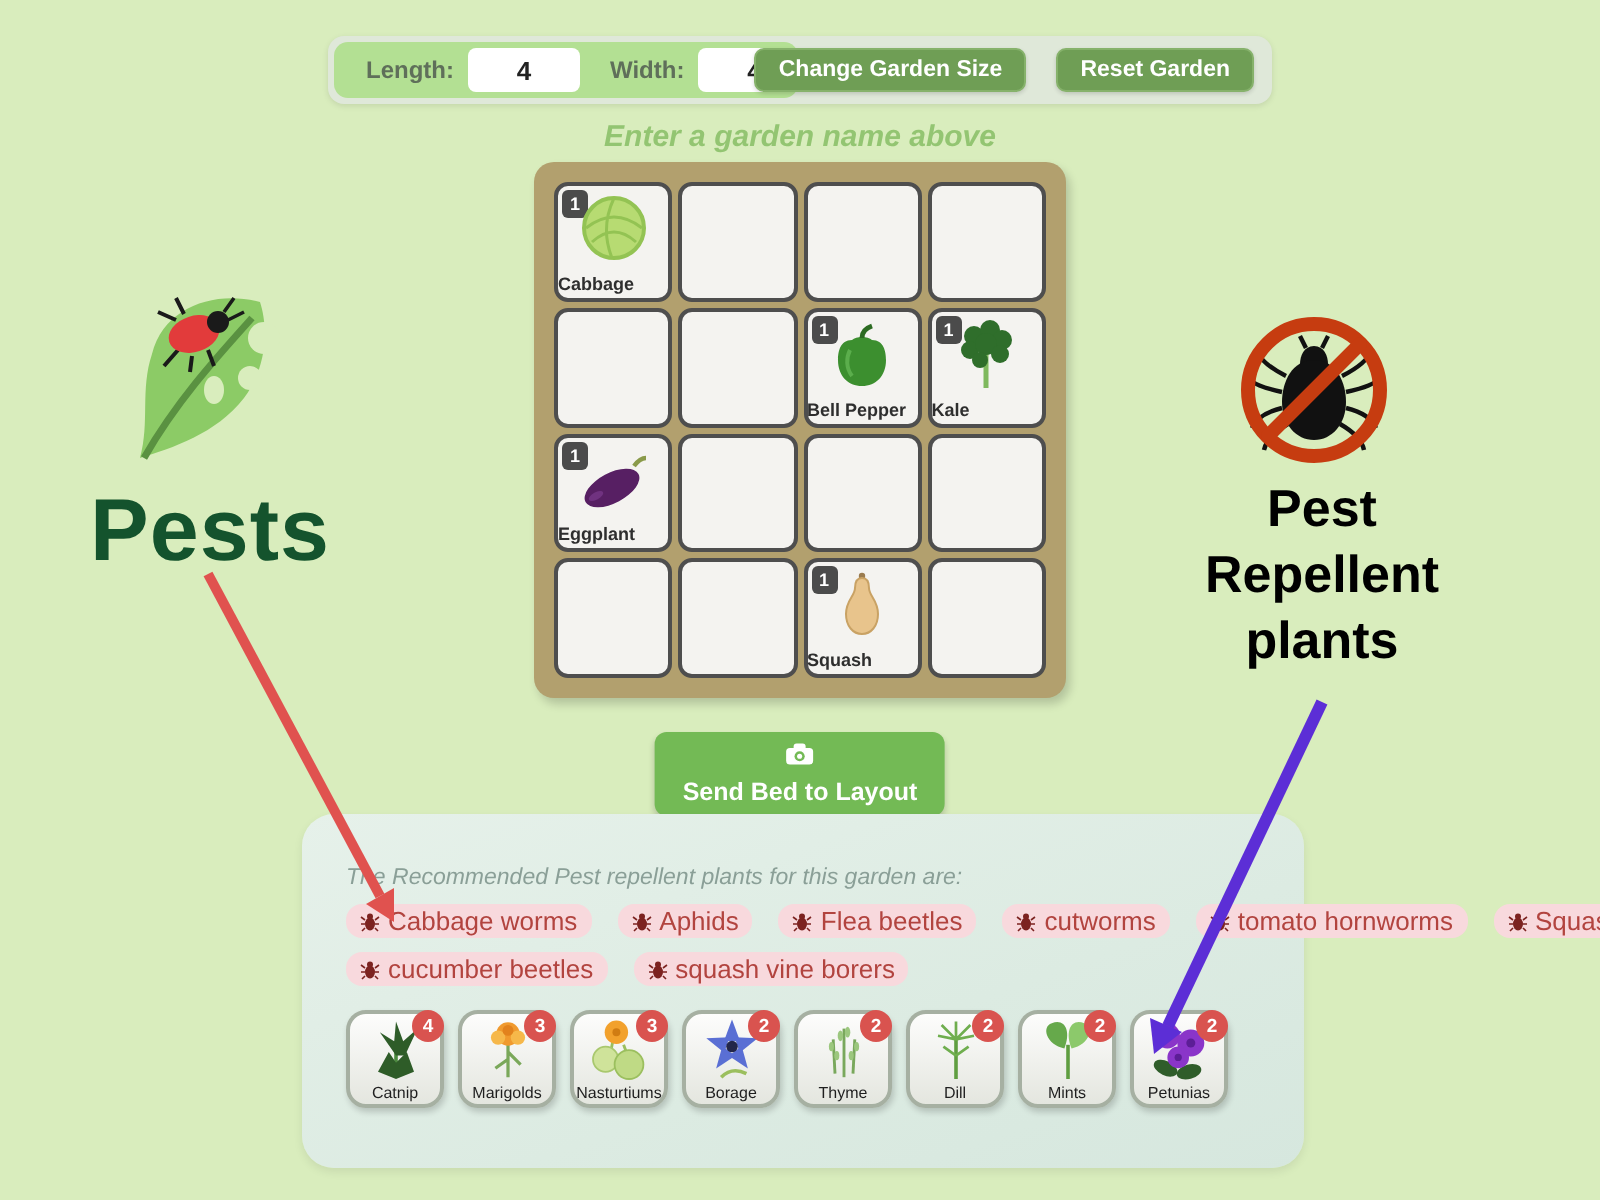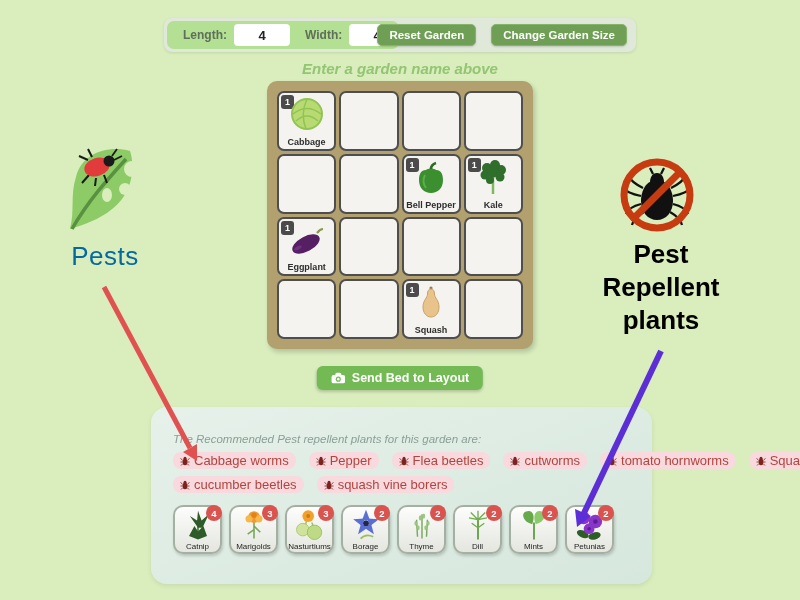--- a/index.html
+++ b/index.html
@@ -25,28 +25,28 @@
   
   .grid-frame{position:absolute;left:267px;top:81px;width:266px;height:268px;background:#b2a06e;
     border-radius:10px;padding:10px;box-sizing:border-box;display:grid;
     grid-template-columns:repeat(4,1fr);grid-template-rows:repeat(4,1fr);gap:3px;
     box-shadow:2px 3px 5px rgba(0,0,0,.18);}
   .cell{position:relative;background:#f4f3f0;border:2px solid #4e4e4e;border-radius:7px;}
   .cell-badge{position:absolute;top:2px;left:2px;width:13px;height:14px;background:#4b4b4b;
     border-radius:3px;color:#fff;font-size:9px;font-weight:bold;display:flex;align-items:center;justify-content:center;}
   .cell-icon{position:absolute;top:2px;left:50%;transform:translateX(-50%);width:40px;height:40px;}
   .cell-icon svg{width:40px;height:40px;display:block;}
-  .cell-label{position:absolute;bottom:2px;left:0;width:100%;text-align:center;
+  .cell-label{position:absolute;bottom:2px;left:0;width:100%;
     font-size:9px;font-weight:bold;color:#2e2e2e;}
 
   
   .send-btn{position:absolute;left:50%;top:366px;transform:translateX(-50%);
     background:#73ba55;border:none;border-radius:6px;color:#fff;font-weight:bold;font-size:12.5px;
     padding:5px 14px;display:flex;align-items:center;gap:6px;cursor:pointer;
-    font-family:"Liberation Sans",sans-serif;box-shadow:0 2px 3px rgba(0,0,0,.18);}
+    font-family:"Liberation Sans",sans-serif;box-shadow:0 2px 3px rgba(0,0,0,.18);flex-direction:column;}
   .send-btn svg{width:15px;height:12px;display:block;}
 
   
   .panel{position:absolute;left:151px;top:407px;width:501px;height:177px;
     background:linear-gradient(160deg,#e6f1ea 0%,#dcebe2 60%,#d6e7de 100%);
     border-radius:16px;box-shadow:0 2px 5px rgba(0,0,0,.08);box-sizing:border-box;
     padding:16px 16px 0 22px;}
   .panel-intro{font-size:11.5px;font-style:italic;color:#8a9f97;margin-top:10px;}
   .pests-heading{font-size:12.5px;font-weight:bold;color:#594537;margin-top:16px;}
   .pest-rows{margin-top:7px;}
@@ -61,41 +61,41 @@
     background:#d9534f;color:#fff;font-size:9.5px;font-weight:bold;display:flex;
     align-items:center;justify-content:center;z-index:2;}
   .card-icon{position:absolute;top:1px;left:50%;transform:translateX(-50%);width:36px;height:36px;}
   .card-icon svg{width:36px;height:36px;display:block;}
   .card-label{position:absolute;bottom:1px;left:0;width:100%;text-align:center;
     font-size:8px;font-weight:normal;color:#1f1f1f;}
 
   
   .ladybug-wrap{position:absolute;left:68px;top:145px;width:80px;height:90px;}
   .pests-label{position:absolute;left:35px;top:241px;width:140px;text-align:center;
-    font-size:26px;font-weight:400;color:#0369a1;letter-spacing:.5px;}
+    font-size:44px;font-weight:700;color:#14532d;letter-spacing:.5px;}
   .nopest-wrap{position:absolute;left:617px;top:152px;width:80px;height:80px;}
   .repellent-label{position:absolute;left:586px;top:238px;width:150px;text-align:center;
     font-size:26px;line-height:33px;font-weight:800;color:#000000;}
   .arrows{position:absolute;left:0;top:0;width:800px;height:600px;pointer-events:none;z-index:50;}
 </style>
 </head>
 <body>
 
 <div id="stage">
 
   <div class="topbar">
     <div class="size-panel">
       <span class="size-label">Length:</span>
       <input class="size-input" value="4" style="">
       <span class="size-label" style="margin-left:8px">Width:</span>
       <input class="size-input" value="4" style="">
     </div>
     <div class="bar-buttons">
+      <button class="gbtn">Change Garden Size</button>
       <button class="gbtn">Reset Garden</button>
-      <button class="gbtn">Change Garden Size</button>
     </div>
   </div>
 
   <div class="garden-title">Enter a garden name above</div>
 
   <div class="grid-frame">
       <div class="cell">
         <span class="cell-badge">1</span>
         <span class="cell-icon">
           <svg viewBox="0 0 40 40">
@@ -199,21 +199,21 @@
           <span class="pill">
             <span>
               <svg viewBox="0 0 20 20">
                 <g stroke="#7c2320" stroke-width="1.6">
                   <path d="M5 8 L1 5 M5 12 L1 12 M5 16 L2 19 M15 8 L19 5 M15 12 L19 12 M15 16 L18 19"></path>
                 </g>
                 <ellipse cx="10" cy="12" rx="5" ry="6.5" fill="#7c2320"></ellipse>
                 <circle cx="10" cy="4.5" r="3" fill="#7c2320"></circle>
               </svg>
             </span>
-            <span>Pepper</span>
+            <span>Aphids</span>
           </span>
           <span class="pill">
             <span>
               <svg viewBox="0 0 20 20">
                 <g stroke="#7c2320" stroke-width="1.6">
                   <path d="M5 8 L1 5 M5 12 L1 12 M5 16 L2 19 M15 8 L19 5 M15 12 L19 12 M15 16 L18 19"></path>
                 </g>
                 <ellipse cx="10" cy="12" rx="5" ry="6.5" fill="#7c2320"></ellipse>
                 <circle cx="10" cy="4.5" r="3" fill="#7c2320"></circle>
               </svg>

